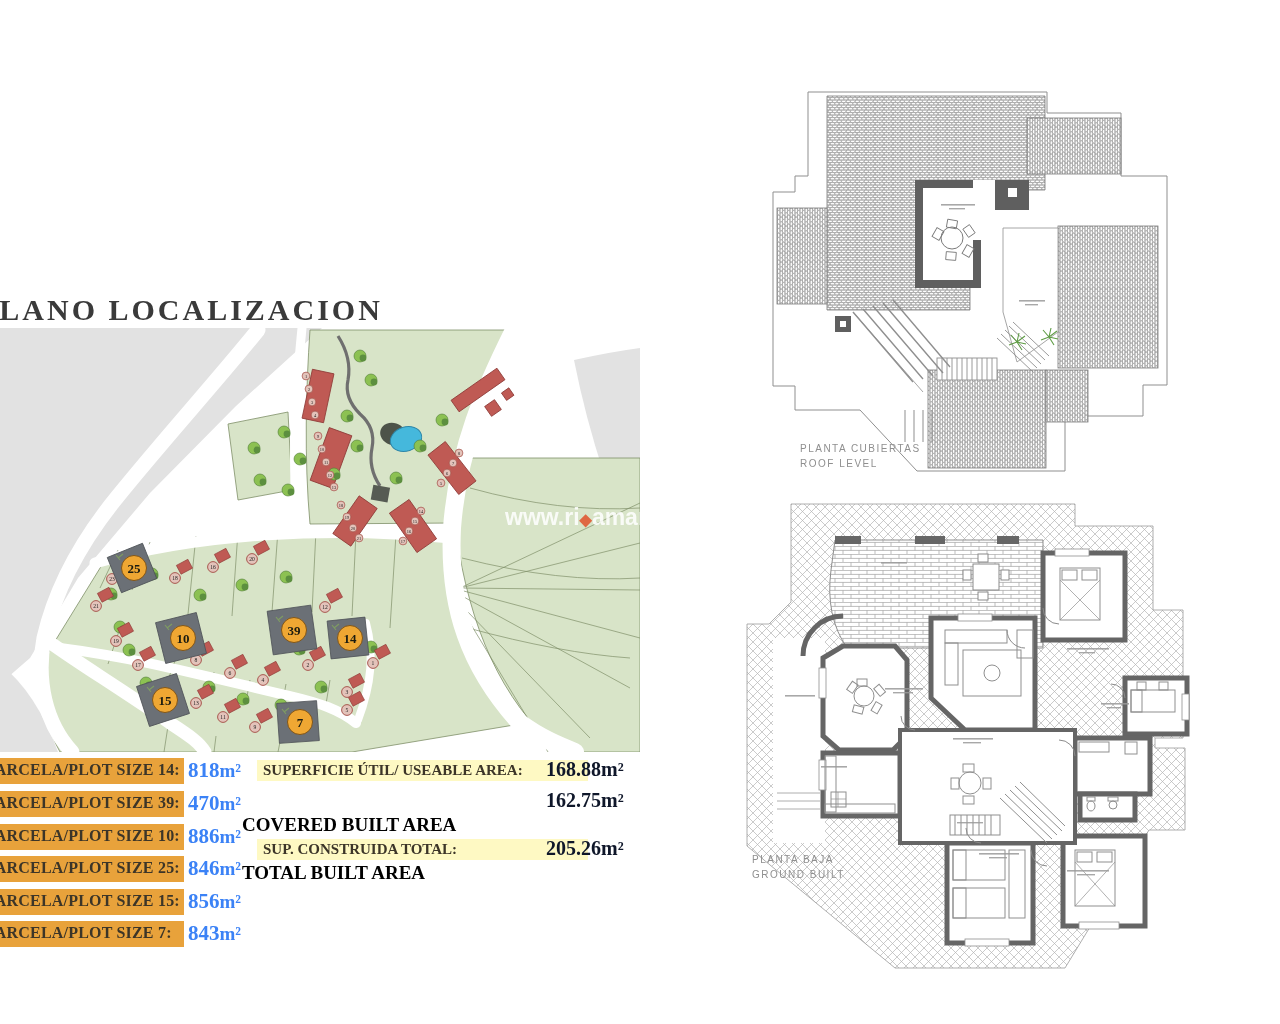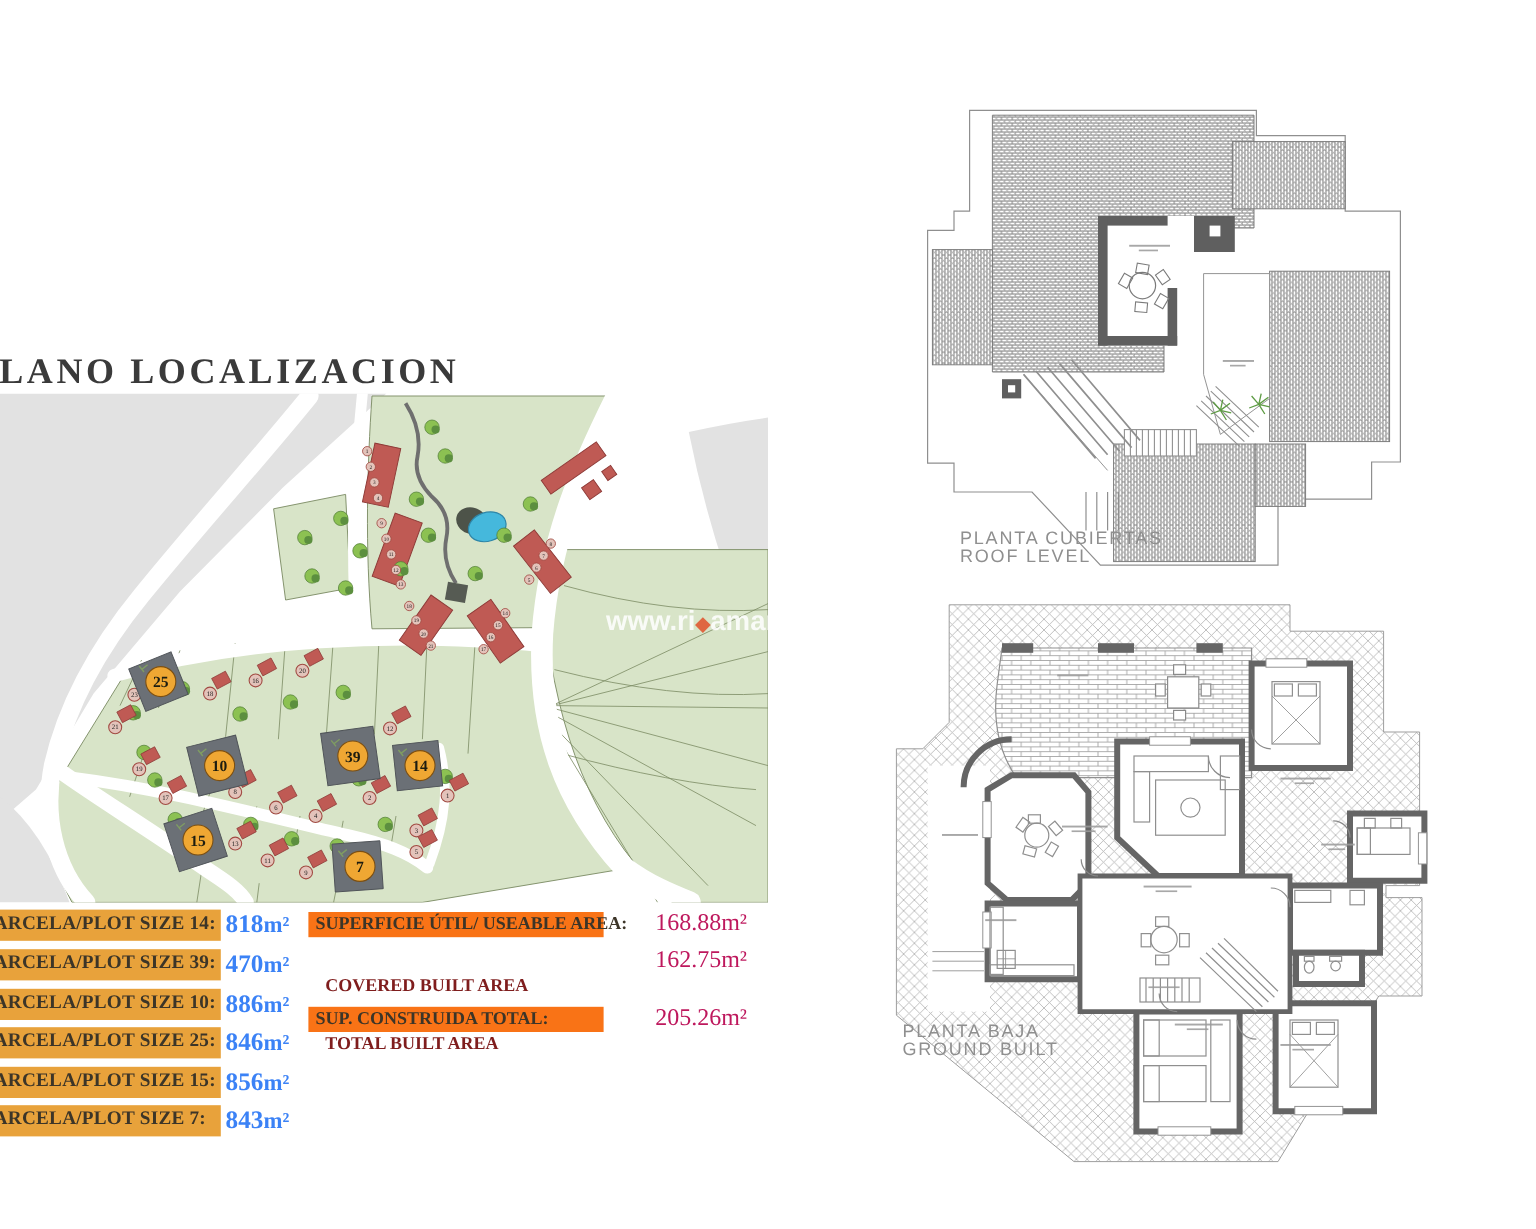--- a/index.html
+++ b/index.html
@@ -11,29 +11,29 @@
   
   .plot-row{position:absolute;left:0;width:246px;height:27px;}
   .plot-bar{position:absolute;left:0;top:0;width:184px;height:26px;background:#e8a23b;
             overflow:hidden;}
   .plot-bar span{position:absolute;left:-14px;top:3px;font-weight:bold;font-size:16px;
                  color:#3c3528;white-space:nowrap;letter-spacing:0.2px;}
   .plot-val{position:absolute;left:188px;top:0px;font-weight:bold;font-size:21px;color:#3b82f6;
             white-space:nowrap;}
   .plot-val .unit{font-size:19px;}
   
-  .area-bar{position:absolute;left:257px;width:246px;height:21px;background:#f97316;}
+  .area-bar{position:absolute;left:257px;width:331px;height:21px;background:#fef9c3;}
   .area-bar span{position:absolute;left:6px;top:2px;font-weight:bold;font-size:15px;
                  color:#3c3528;white-space:nowrap;}
-  .area-sub{position:absolute;left:271px;font-weight:bold;font-size:15px;color:#7f1d1d;
+  .area-sub{position:absolute;left:242px;font-weight:bold;font-size:19px;color:#000000;
             white-space:nowrap;}
-  .area-val{position:absolute;left:546px;font-weight:normal;font-size:20px;color:#be185d;
+  .area-val{position:absolute;left:546px;font-weight:bold;font-size:20px;color:#0f172a;
             white-space:nowrap;}
   
-  .plan-label{position:absolute;font-family:"Liberation Sans",sans-serif;font-size:15px;
+  .plan-label{position:absolute;font-family:"Liberation Sans",sans-serif;font-size:10px;
               color:#8f8f8f;letter-spacing:1.5px;line-height:15px;white-space:nowrap;}
   
   .watermark{position:absolute;left:505px;top:492px;font-family:"Liberation Sans",sans-serif;
              font-weight:bold;font-size:23px;white-space:nowrap;z-index:5;margin-top:12px;}
   .watermark .wm{color:rgba(255,255,255,0.85);}
   .watermark .wm-acc{color:rgba(224,81,42,0.85);font-size:16px;}
   svg{position:absolute;}
 </style>
 </head>
 <body>

